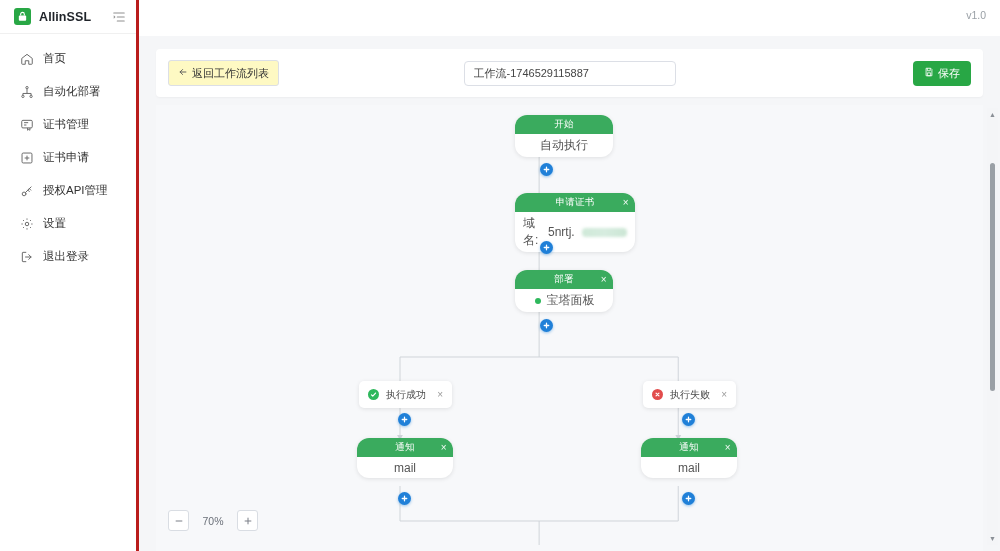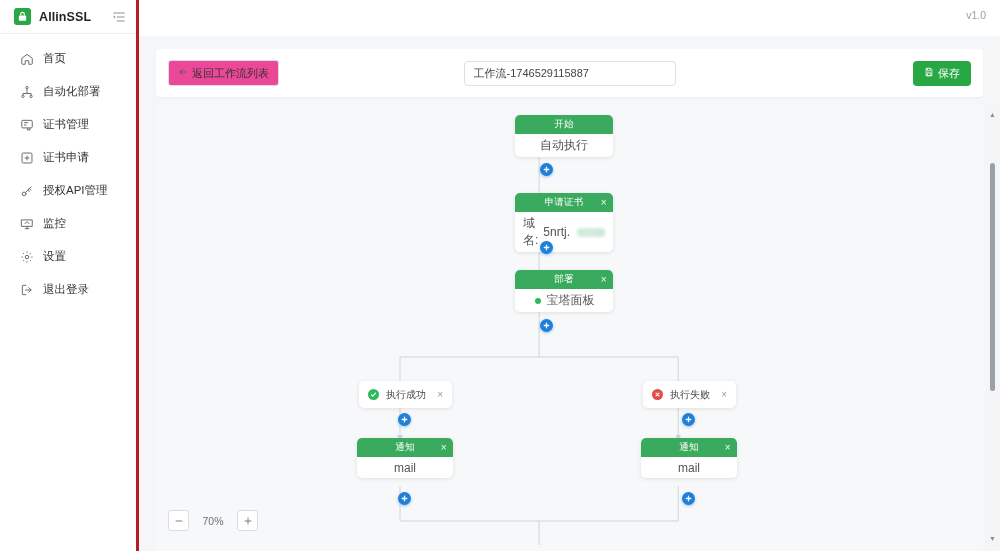--- a/index.html
+++ b/index.html
@@ -44,21 +44,21 @@
   }
   .topbar-wrap{position:absolute;top:0;left:0;right:0;height:36px;background:#ffffff;}
 
   .toolbar{
     position:absolute;left:17px;top:49px;right:17px;height:48px;
     background:#ffffff;border-radius:4px;
     display:flex;align-items:center;box-sizing:border-box;
     padding:0 12px;box-shadow:0 1px 2px rgba(0,0,0,.04);
   }
   .back-btn{
-    height:24px;border:1px solid #dcdfe6;border-radius:3px;background:#ec4899;
+    height:24px;border:1px solid #dcdfe6;border-radius:3px;background:#fef9c3;
     display:flex;align-items:center;gap:4px;padding:0 9px;
     font-size:11px;color:#333;cursor:pointer;white-space:nowrap;
   }
   .wf-name-input{
     position:absolute;left:50%;transform:translateX(-50%);
     width:212px;height:25px;border:1px solid #dcdfe6;border-radius:4px;
     background:#fff;font-size:11px;color:#444;padding:0 9px;box-sizing:border-box;
     font-family:"Liberation Sans","DejaVu Sans",sans-serif;outline:none;
   }
   .save-btn{
@@ -70,21 +70,21 @@
   
   .canvas{
     position:absolute;left:17px;top:105px;right:17px;bottom:0;
     background:#f7f8fa;overflow:hidden;
   }
   .flow{position:absolute;left:0;top:0;width:100%;height:100%;}
   .flow svg.wires{position:absolute;left:0;top:0;width:100%;height:100%;}
 
   
   .node{
-    position:absolute;background:#fff;border-radius:5px;
+    position:absolute;background:#fff;border-radius:12px;
     box-shadow:0 1px 4px rgba(0,0,0,.10);overflow:hidden;
     font-size:10px;user-select:none;cursor:pointer;
   }
   .node-head{
     height:19px;background:#3aab5e;color:#fff;
     display:flex;align-items:center;justify-content:center;position:relative;
     font-size:9.5px;letter-spacing:.3px;
   }
   .node-head .closer{
     position:absolute;right:6px;top:50%;transform:translateY(-50%);
@@ -219,30 +219,20 @@
       <div class="nav-item">
         <span class="ico">
           <svg width="14" height="14" viewBox="0 0 24 24" fill="none" stroke="#4a4a4a" stroke-width="1.7" stroke-linecap="round">
             <circle cx="7" cy="17" r="3.2"></circle>
             <path d="M9.5 14.5L19 5M16 8l2.5 2.5M13.5 10.5L16 13"></path>
           </svg>
         </span>
         <span>授权API管理</span>
       </div>
 
-      <div class="nav-item">
-        <span class="ico">
-          <svg width="14" height="14" viewBox="0 0 24 24" fill="none" stroke="#4a4a4a" stroke-width="1.7" stroke-linecap="round">
-            <path d="M3 5h18v11H3z"></path>
-              <path d="M9 20h6M12 16v4"></path>
-            <path d="M8.5 11.5L12 8l3.5 3.5" stroke-linejoin="round"></path>
-          </svg>
-        </span>
-        <span>监控</span>
-      </div>
 
       <div class="nav-item">
         <span class="ico">
           <svg width="14" height="14" viewBox="0 0 24 24" fill="none" stroke="#4a4a4a" stroke-width="1.7">
             <circle cx="12" cy="12" r="3"></circle>
             <path d="M12 2.5v2.2M12 19.3v2.2M21.5 12h-2.2M4.7 12H2.5M18.7 5.3l-1.6 1.6M6.9 17.1l-1.6 1.6M18.7 18.7l-1.6-1.6M6.9 6.9L5.3 5.3"></path>
           </svg>
         </span>
         <span>设置</span>
       </div>
@@ -328,21 +318,21 @@
             <span>自动执行</span>
           </div>
         </div>
 
         <div class="plus" style="left:384px;top:58px;">
           <svg width="9" height="9" viewBox="0 0 24 24" stroke="#fff" stroke-width="3.4" stroke-linecap="round" fill="none">
             <path d="M12 6v12M6 12h12"></path>
           </svg>
         </div>
 
-        <div class="node" style="left:359px;top:88px;width:98px;">
+        <div class="node" style="left:359px;top:88px;width:120px;">
           <div class="node-head">
             <span>申请证书</span>
             <span class="closer">×</span>
           </div>
           <div class="node-body left">
             <span>域名:</span>
             <span>5nrtj.</span>
             <span class="blurred"></span>
           </div>
         </div>

